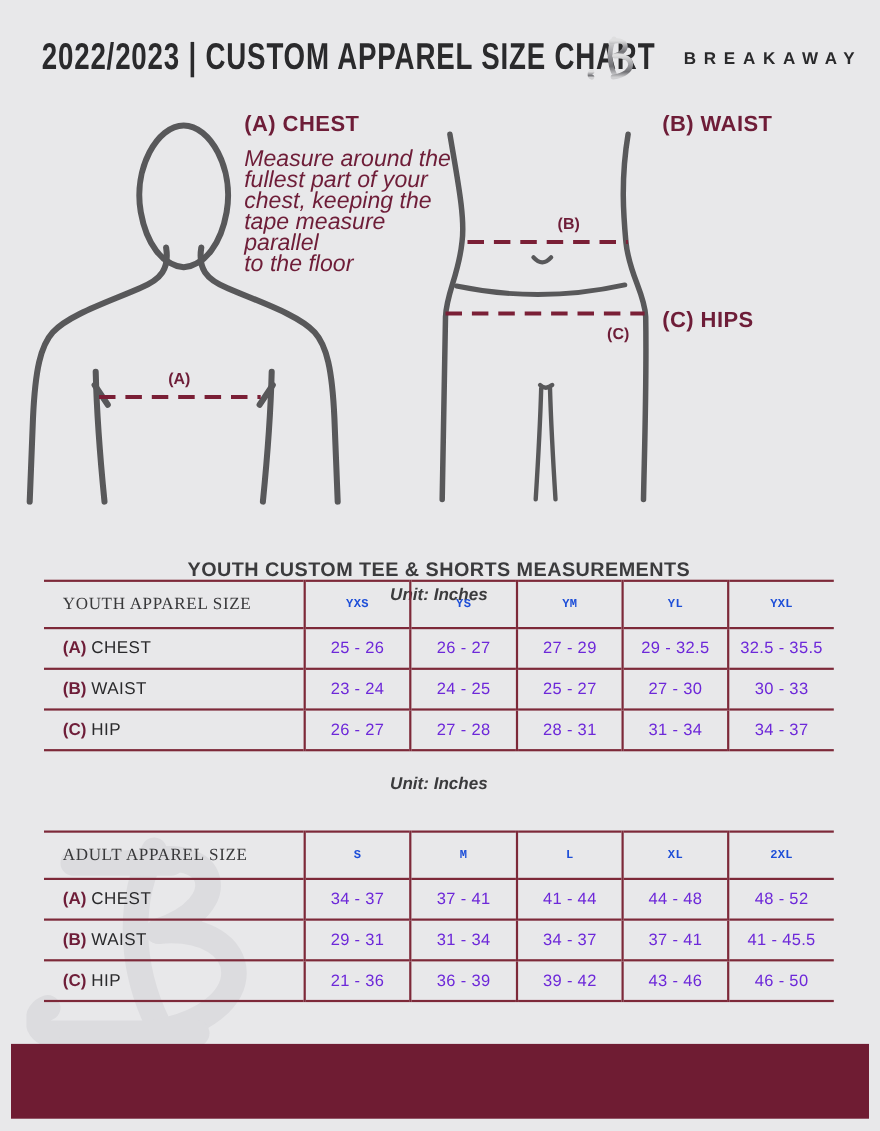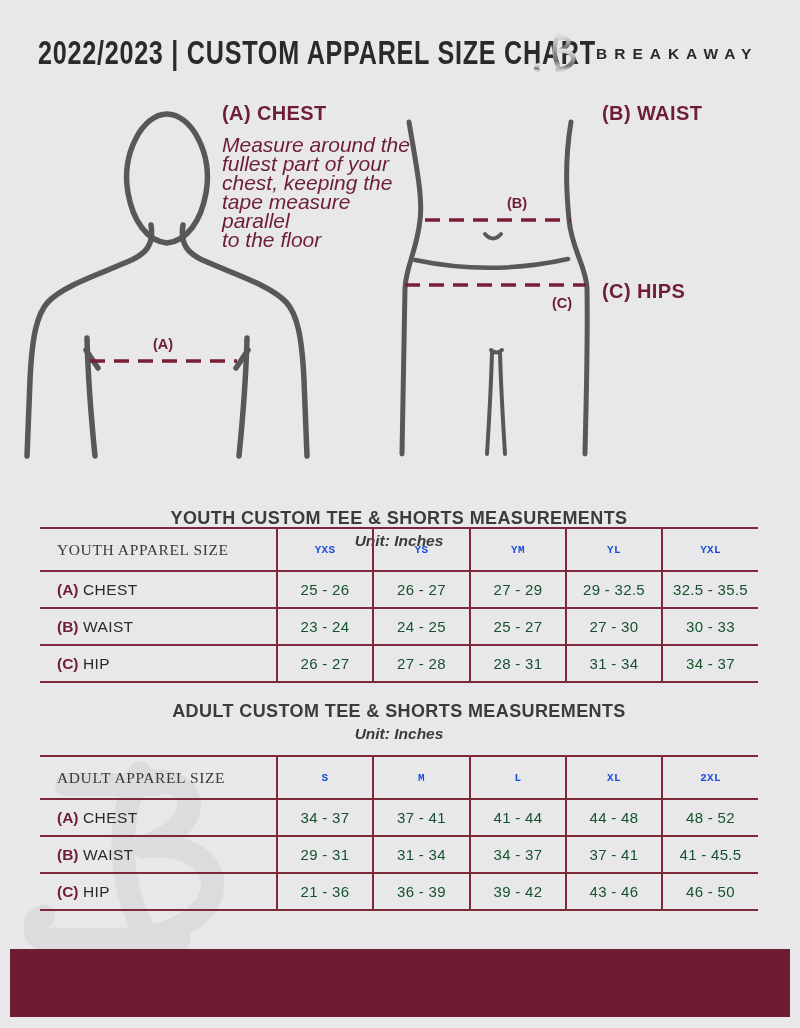--- a/index.html
+++ b/index.html
@@ -10,21 +10,21 @@
     -webkit-font-smoothing:antialiased;
   }
   .abs{position:absolute;}
 
   
   .hdr-title{
     left:38px;top:33px;
     font-size:34px;font-weight:700;color:#2a2a2c;letter-spacing:1px;
     transform:scaleX(.74);transform-origin:left top;white-space:nowrap;
   }
-  .brand-wrap{left:534px;top:24px;width:250px;height:60px;display:flex;align-items:center;}
+  .brand-wrap{left:534px;top:24px;width:250px;height:60px;display:flex;align-items:center;justify-content:space-between;}
   .brand-name{
     margin-left:12px;font-size:15.5px;font-weight:700;letter-spacing:7px;color:#2a2a2c;white-space:nowrap;
   }
 
   
   .ann{color:#6e1d38;}
   .ann h3{margin:0;font-size:20px;font-weight:800;letter-spacing:.4px;}
   .ann p{margin:10px 0 0 0;font-size:21px;font-style:italic;line-height:19px;white-space:pre-line;}
 
   
@@ -41,21 +41,21 @@
   table.size-table td{border-left:2px solid #7d2939;text-align:center;padding:0;}
   table.size-table td:first-child{border-left:none;text-align:left;padding-left:17px;}
   table.size-table tr{border-top:2px solid #7d2939;}
   table.size-table tr:first-child{border-top:none;}
   tr.hrow{height:43px;}
   tr.drow{height:37px;}
   .col-head{font-size:11px;font-weight:700;color:#1d4ed8;letter-spacing:.3px;font-family:Liberation Mono, monospace;}
   .size-label{font-size:15.5px;color:#38383a;letter-spacing:.6px;font-family:Liberation Serif, serif;}
   .row-prefix{color:#6e1d38;font-weight:800;font-size:15.5px;}
   .row-label{color:#2a2a2c;font-size:15.5px;letter-spacing:.4px;}
-  .cell-val{font-size:15px;color:#14532d;letter-spacing:.3px;}
+  .cell-val{font-size:15px;color:#6d28d9;letter-spacing:.3px;}
 
   
   .footer-bar{left:10px;top:949px;width:780px;height:68px;background:#6f1c33;}
 
   .z1{z-index:1;}
   svg text{font-family:"Liberation Sans", sans-serif;}
 </style>
 </head>
 <body>
 
@@ -198,21 +198,20 @@
     <td class="cell-val">26 - 27</td>
     <td class="cell-val">27 - 28</td>
     <td class="cell-val">28 - 31</td>
     <td class="cell-val">31 - 34</td>
     <td class="cell-val">34 - 37</td>
   </tr>
 </tbody>
   </table>
 
 <div class="abs sec-title z1" style="top:701px;">
-  <div class="t">ADULT CUSTOM TEE &amp; SHORTS MEASUREMENTS</div>
   <div class="s">Unit: Inches</div>
 </div>
 
 <table class="abs size-table z1" style="left:40px;top:755px;">
   <colgroup>
       <col style="width:237px">
       <col style="width:96px">
       <col style="width:97px">
       <col style="width:96px">
       <col style="width:96px">

